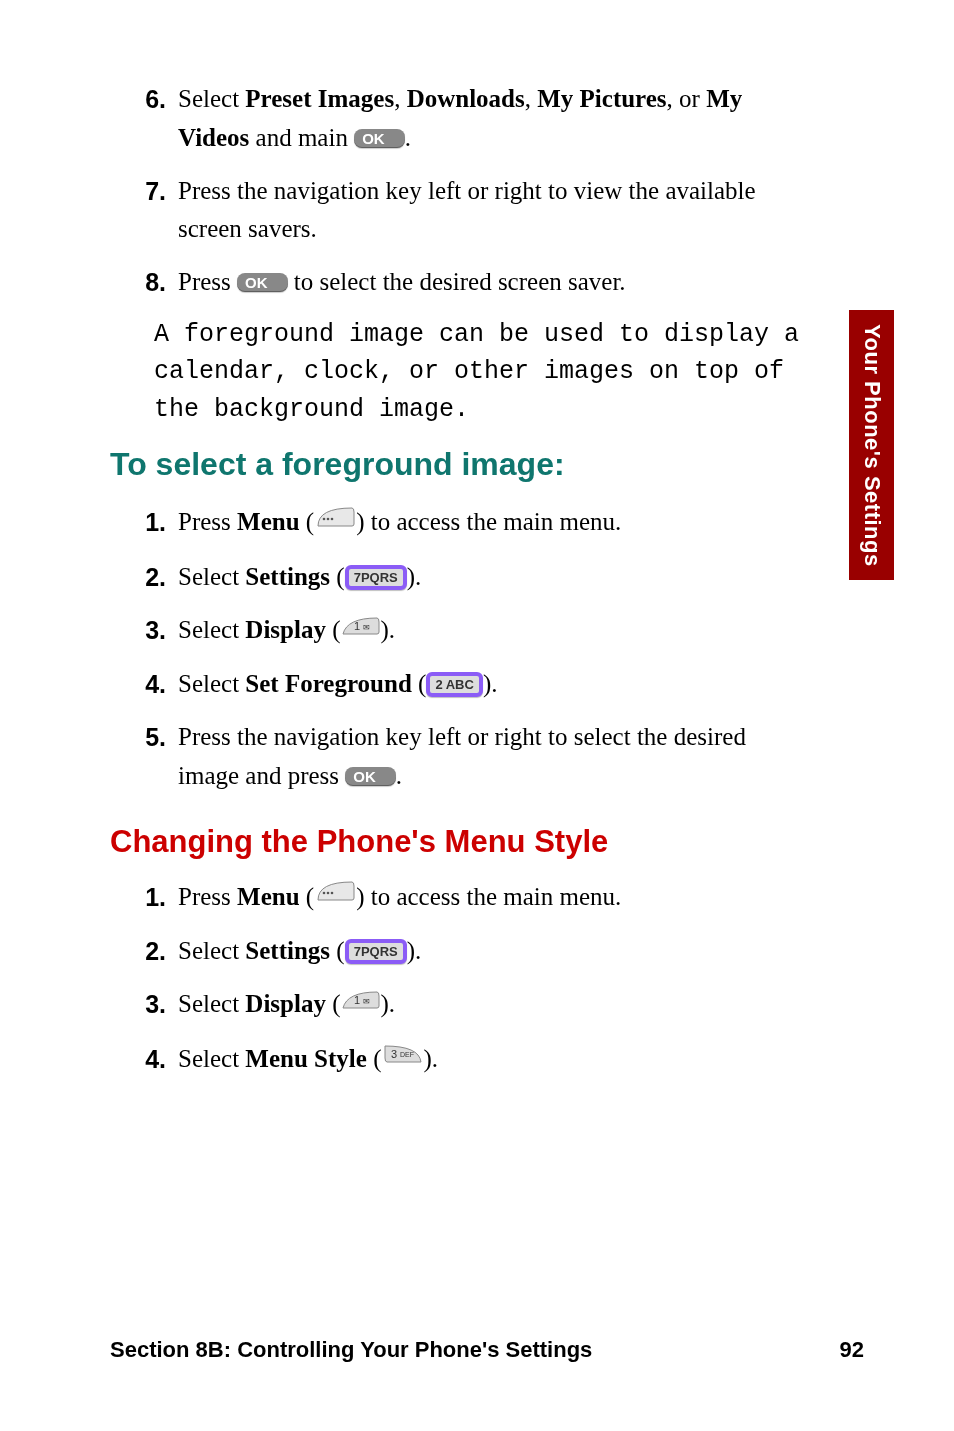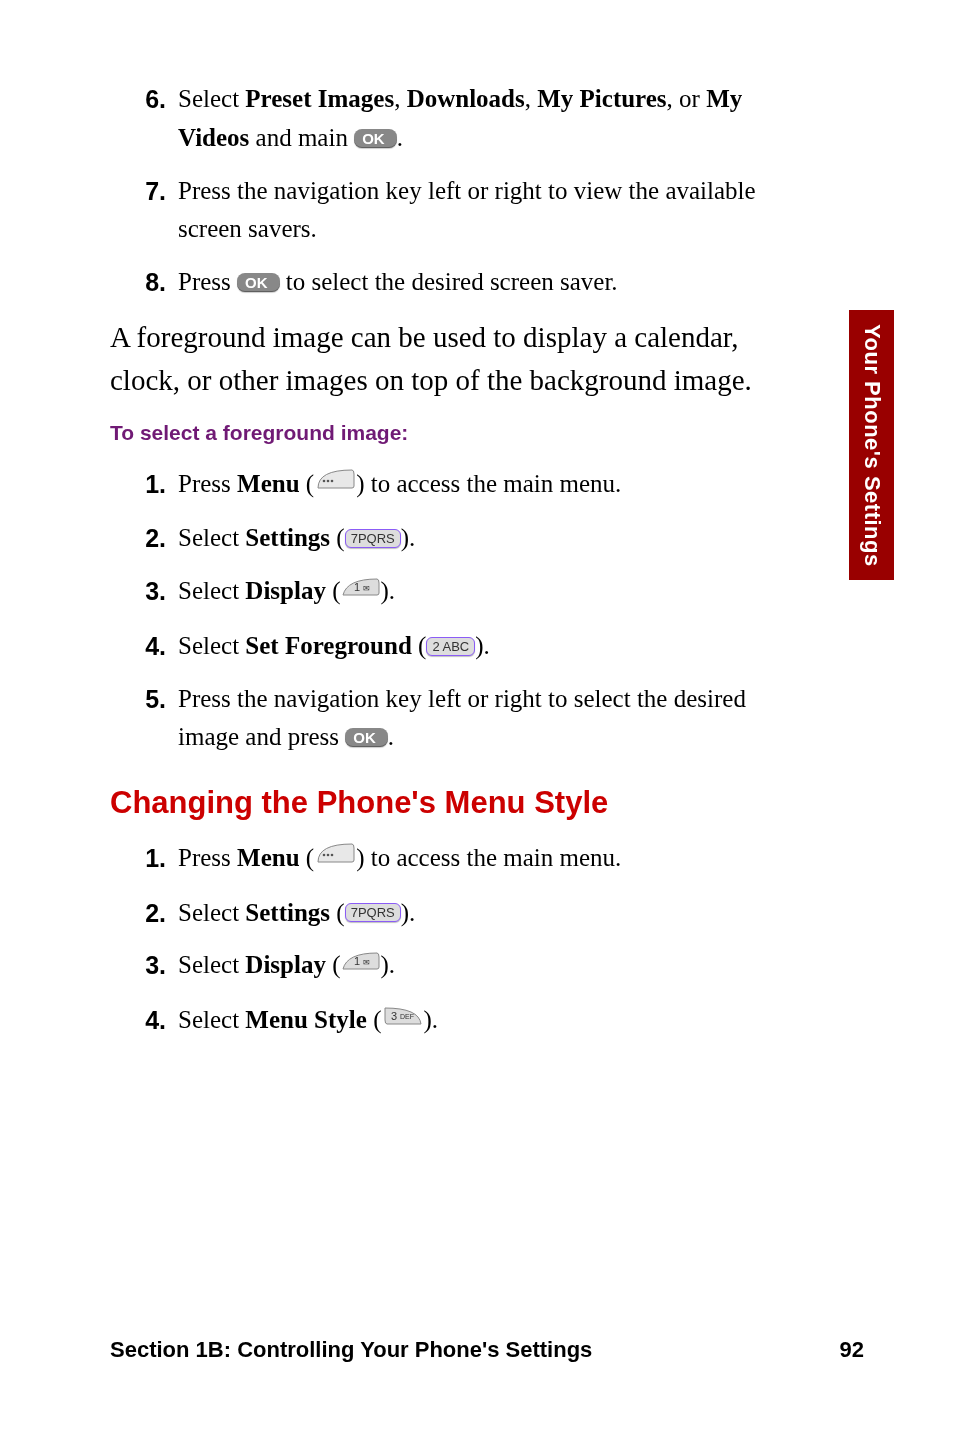--- a/index.html
+++ b/index.html
@@ -6,27 +6,27 @@
   html, body { width: 954px; height: 1431px; background: #ffffff; font-family: Georgia, 'Times New Roman', serif; color: #000; }
   .page { position: relative; width: 954px; height: 1431px; padding: 80px 90px 70px 110px; }
   .side-tab { position: absolute; right: 60px; top: 310px; width: 45px; height: 270px; background: #990000; display: flex; align-items: center; justify-content: center; }
   .side-tab-text { writing-mode: vertical-rl; color: #fff; font-family: Arial, Helvetica, sans-serif; font-weight: bold; font-size: 22px; letter-spacing: 0.5px; }
   .content { width: 700px; }
   .ol-item { display: flex; margin-bottom: 14px; font-size: 25px; line-height: 1.55; }
   .ol-num { width: 40px; flex: 0 0 40px; text-align: right; padding-right: 12px; font-family: Arial, Helvetica, sans-serif; font-weight: bold; color: #000; }
   .ol-body { flex: 1; font-family: Georgia, 'Times New Roman', serif; }
   .bold-sans { font-family: Liberation Serif, serif; font-weight: bold; }
   .heading { font-family: Arial, Helvetica, sans-serif; font-weight: bold; color: #cc0000; font-size: 31px; margin: 28px 0 18px 0; }
-  .body-para { font-size: 29px; line-height: 1.5; margin-bottom: 18px; font-family: Liberation Serif, serif; }
-  .subhead { font-family: Arial, Helvetica, sans-serif; font-weight: bold; color: #701a75; font-size: 21px; margin: 10px 0 20px 0; }
+  .body-para { font-size: 25px; line-height: 1.5; margin-bottom: 18px; font-family: Liberation Mono, monospace; margin-left: 44px; }
+  .subhead { font-family: Arial, Helvetica, sans-serif; font-weight: bold; color: #0f766e; font-size: 32px; margin: 10px 0 20px 0; }
   .steps { padding-left: 28px; margin-bottom: 10px; }
   .footer { position: absolute; bottom: 68px; left: 110px; right: 90px; display: flex; justify-content: space-between; font-family: Arial, Helvetica, sans-serif; font-weight: bold; font-size: 22px; color: #000; }
-  .key-ok { display: inline-flex; align-items: center; justify-content: center; vertical-align: middle; background: #888; color: #fff; font-family: Arial, Helvetica, sans-serif; font-weight: bold; font-size: 15px; border-radius: 8px; padding: 2px 12px 2px 8px; line-height: 1; position: relative; top: -2px; box-shadow: inset 0 -1px 0 rgba(0,0,0,0.3), 0 1px 1px rgba(0,0,0,0.2); }
+  .key-ok { display: inline-flex; align-items: center; justify-content: center; vertical-align: middle; background: #888; color: #fff; font-family: Arial, Helvetica, sans-serif; font-weight: bold; font-size: 15px; border-radius: 8px; padding: 2px 20px 2px 8px; line-height: 1; position: relative; top: -2px; box-shadow: inset 0 -1px 0 rgba(0,0,0,0.3), 0 1px 1px rgba(0,0,0,0.2); }
   .key-menu-icon { display: inline-block; vertical-align: middle; position: relative; top: -2px; }
-  .key-num { display: inline-flex; align-items: center; justify-content: center; vertical-align: middle; background: #ddd; border: 1px solid #8b5cf6; border-radius: 6px; font-family: Arial, Helvetica, sans-serif; font-size: 13px; padding: 2px 5px; line-height: 1; position: relative; top: -2px; box-shadow: 0 1px 1px rgba(0,0,0,0.25); color:#333; }
+  .key-num { display: inline-flex; align-items: center; justify-content: center; vertical-align: middle; background: #ddd; border: 4px solid #8b5cf6; border-radius: 6px; font-family: Arial, Helvetica, sans-serif; font-size: 13px; padding: 2px 5px; line-height: 1; position: relative; top: -2px; box-shadow: 0 1px 1px rgba(0,0,0,0.25); color:#333;font-weight:bold; }
   .key-angled { display: inline-block; vertical-align: middle; position: relative; top: -2px; }
 </style>
 </head>
 <body>
 
 <div class="page">
 
   <div class="side-tab">
     <span class="side-tab-text">Your Phone's Settings</span>
   </div>
@@ -150,17 +150,17 @@
                 <text x="19" y="15" font-size="7" font-family="Arial" fill="#333">DEF</text>
               </svg></span><span>).</span>
         </div>
       </div>
 
     </div>
 
   </div>
 
   <div class="footer">
-    <span>Section 1B: Controlling Your Phone's Settings</span>
+    <span>Section 8B: Controlling Your Phone's Settings</span>
     <span>92</span>
   </div>
 
 </div>
 
 </body></html>

